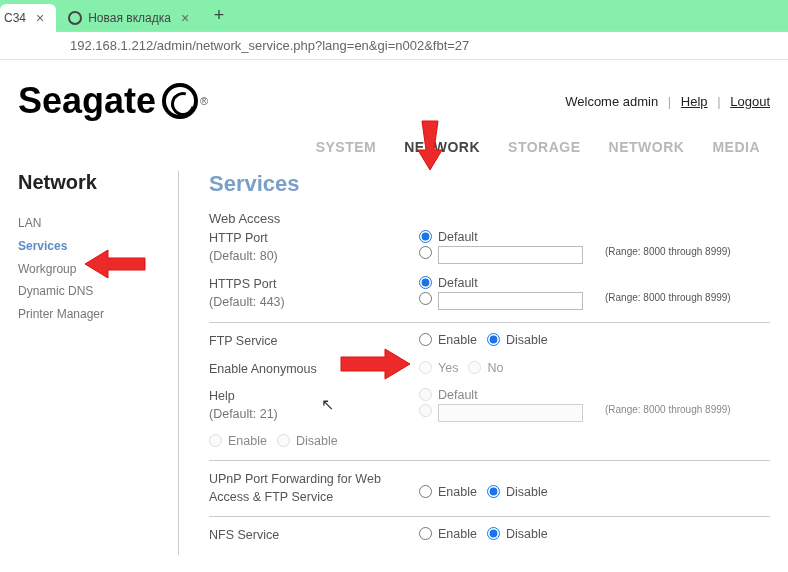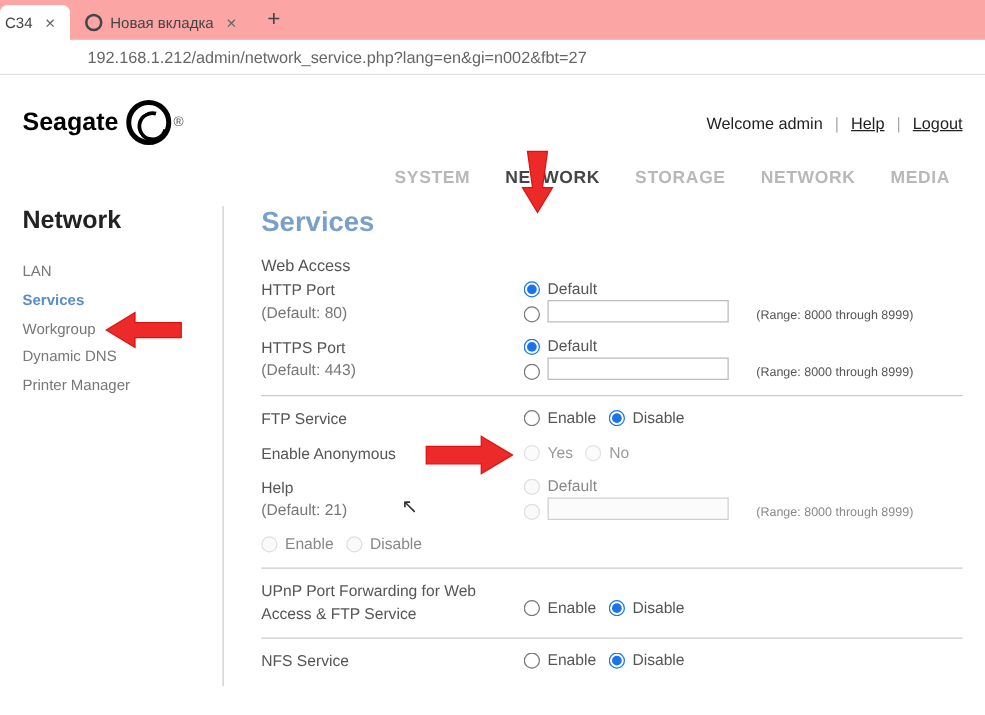--- a/index.html
+++ b/index.html
@@ -1,33 +1,33 @@
 <!DOCTYPE html>
 <html><head>
 <meta charset="utf-8">
 <style>
 * { margin: 0; padding: 0; box-sizing: border-box; font-family: Arial, Helvetica, sans-serif; }
 body { background: #fff; width: 788px; height: 572px; overflow: hidden; font-size: 13px; color: #555; }
 
 
-.tab-bar { display: flex; align-items: center; background: #fca5a5; height: 32px; border-bottom: 1px solid #ccc; }
+.tab-bar { display: flex; align-items: center; background: #86efac; height: 32px; border-bottom: 1px solid #ccc; }
 .tab { display: flex; align-items: center; background: #fff; height: 28px; padding: 0 12px; border-radius: 6px 6px 0 0; margin-top: 4px; font-size: 12px; color: #444; position: relative; }
 .tab.inactive { background: transparent; }
 .tab .close { margin-left: 10px; color: #666; font-size: 14px; }
 .tab .favicon { width: 14px; height: 14px; border-radius: 50%; border: 2px solid #444; margin-right: 6px; display: inline-block; }
 .tab-add { width: 24px; height: 24px; display: flex; align-items: center; justify-content: center; color: #444; margin-left: 6px; font-size: 18px; }
 
 .address-bar { display: flex; align-items: center; background: #fff; height: 28px; padding: 0 8px; border-bottom: 1px solid #e0e0e0; font-size: 13px; color: #666; }
 .address-bar .url { margin-left: 62px; }
 
 
 .page { padding: 20px 18px 0 18px; }
 .header { display: flex; justify-content: space-between; align-items: center; margin-bottom: 14px; }
 .logo { display: flex; align-items: center; }
-.logo-text { font-size: 20px; font-weight: bold; color: #000; margin-right: 6px; }
+.logo-text { font-size: 36px; font-weight: bold; color: #000; margin-right: 6px; }
 .logo-c { width: 36px; height: 36px; border: 4px solid #000; border-radius: 50%; position: relative; }
 .logo-c::after { content: ""; position: absolute; width: 18px; height: 18px; border: 3px solid #000; border-radius: 50%; top: 5px; left: 5px; border-right-color: transparent; transform: rotate(-30deg); }
 .reg { font-size: 11px; vertical-align: top; margin-left: 2px; }
 
 .header-links { font-size: 13px; color: #222; }
 .header-links span, .header-links a { color: #222; }
 .header-links .sep { color: #aaa; margin: 0 6px; }
 
 .main-nav { display: flex; gap: 28px; justify-content: flex-end; padding-right: 10px; margin-bottom: 16px; margin-top: 17px; }
 .main-nav a { text-decoration: none; font-size: 14px; font-weight: bold; color: #b8b8b8; letter-spacing: 0.5px; }
@@ -41,21 +41,21 @@
 .sidebar-list li.active { color: #5a8dc8; font-weight: bold; }
 
 .main { border-left: 1px solid #ccc; padding-left: 30px; flex: 1; }
 .section-title { font-size: 22px; font-weight: bold; color: #7a9fc9; margin-bottom: 14px; }
 .subheading { font-size: 13px; color: #555; margin-bottom: 4px; }
 
 .form-row { display: flex; margin-bottom: 10px; }
 .form-label { width: 210px; color: #555; font-size: 12.5px; line-height: 1.4; }
 .form-label .sub { color: #777; }
 .form-controls { flex: 1; font-size: 12.5px; color: #555; }
-.form-controls .opt-line { display: flex; align-items: flex-end; gap: 4px; margin-bottom: 2px; }
+.form-controls .opt-line { display: flex; align-items: flex-start; gap: 4px; margin-bottom: 2px; }
 .form-controls input[type="radio"] { accent-color: #1a73e8; margin-right: 2px; }
 .form-controls input[type="text"] { width: 145px; height: 18px; border: 1px solid #bbb; font-size: 12px; }
 .range-note { font-size: 10px; color: #555; margin-left: 18px; }
 
 hr.rule { border: none; border-top: 1px solid #ccc; margin: 10px 0; }
 
 
 .arrow { position: absolute; pointer-events: none; }
 .arrow svg { display: block; }
 

